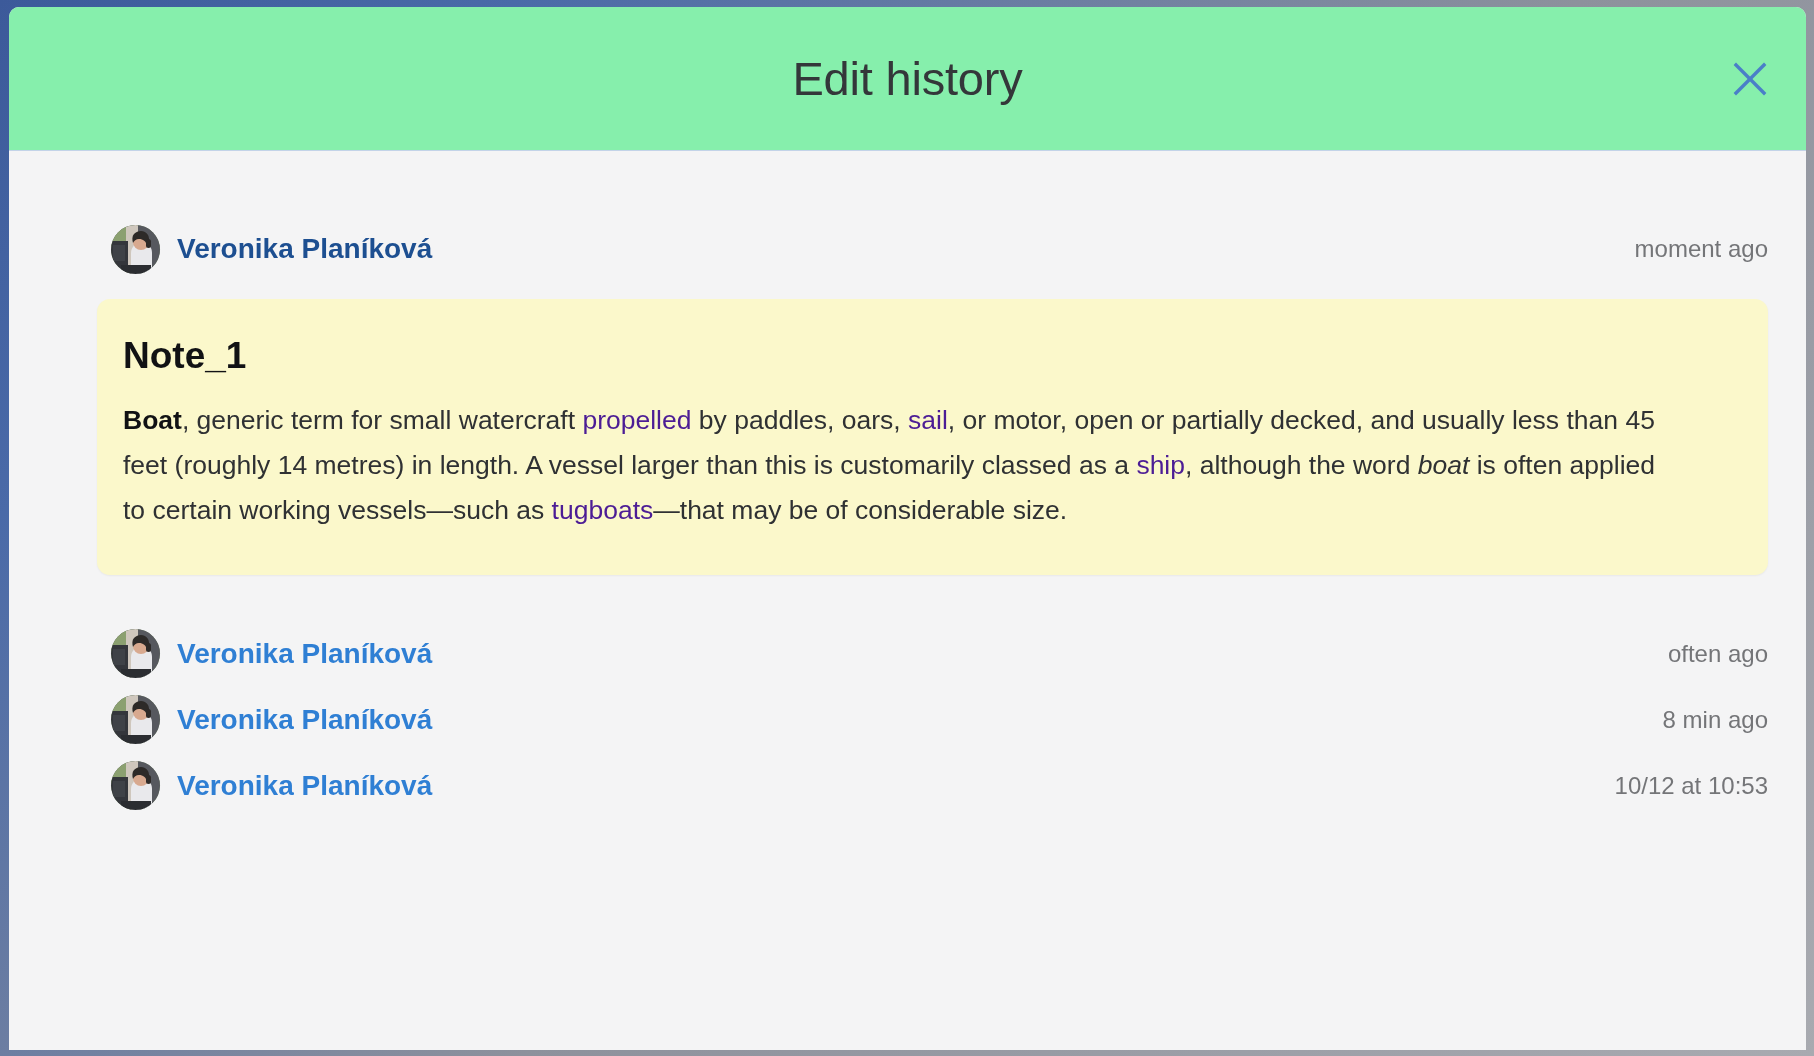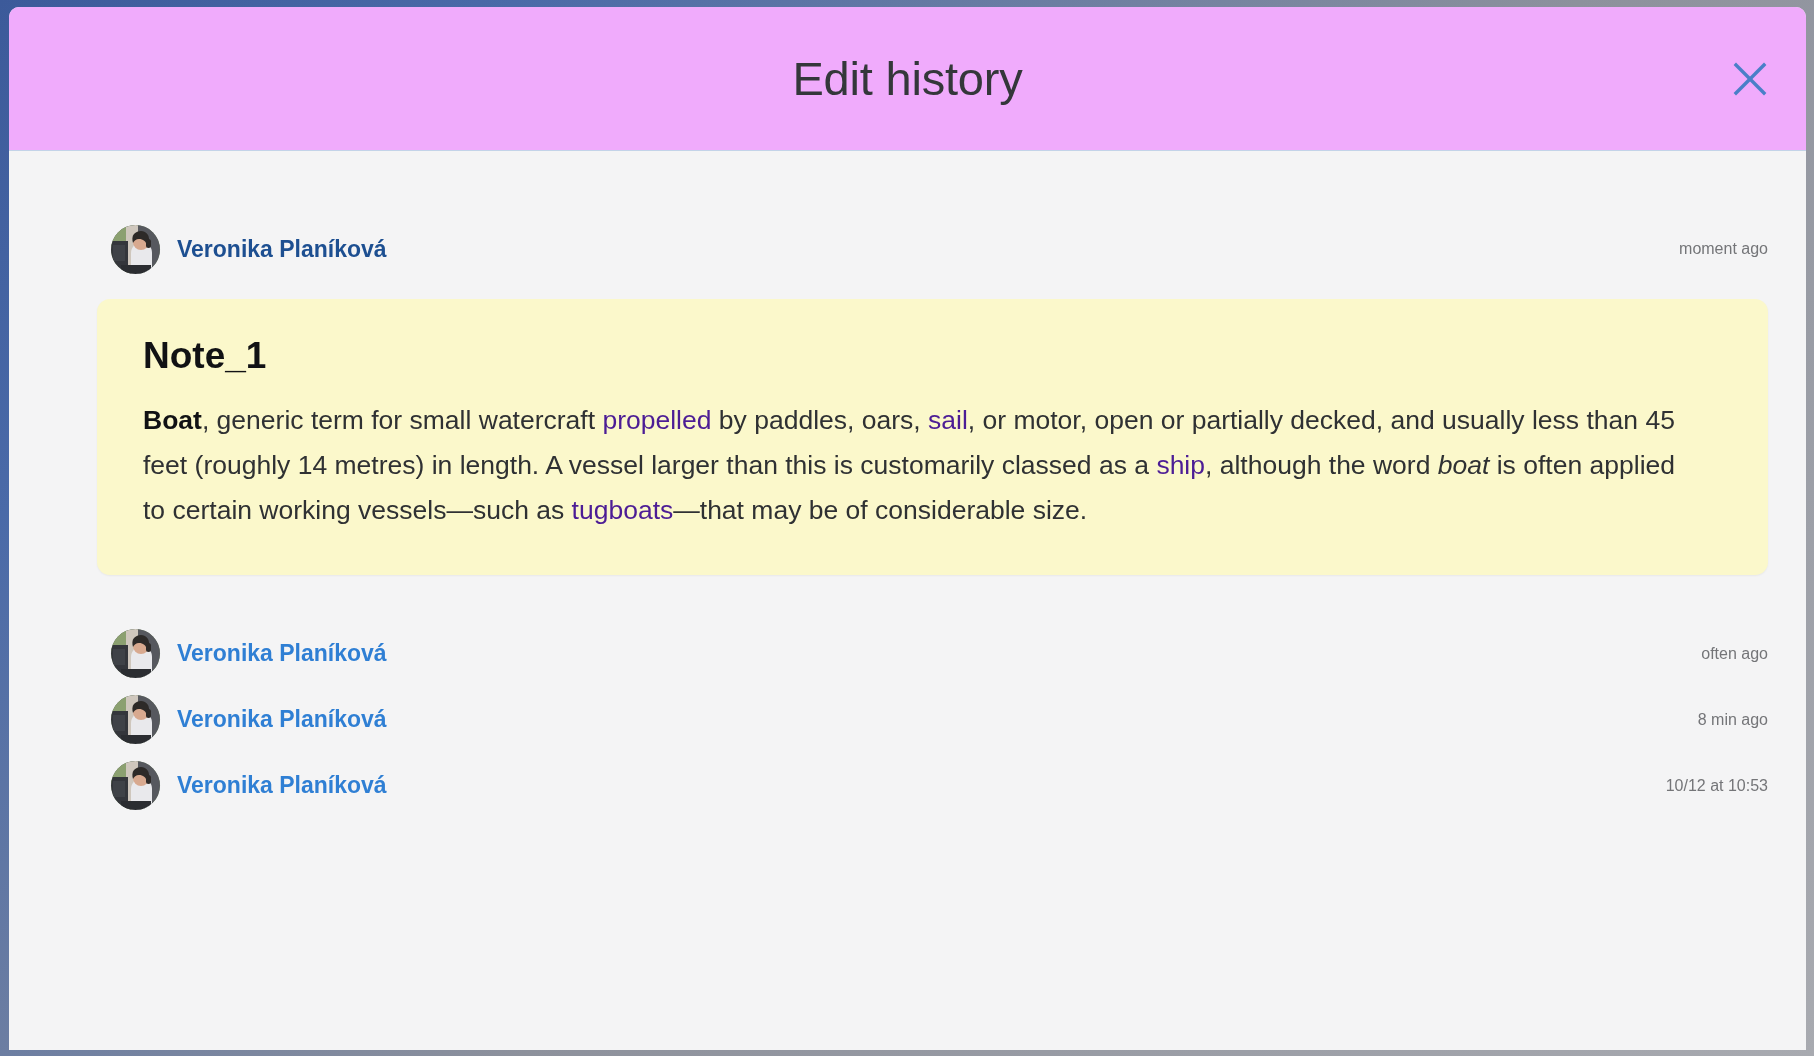--- a/index.html
+++ b/index.html
@@ -27,21 +27,21 @@
     overflow: hidden;
     display: flex;
     flex-direction: column;
   }
 
   
   .modal-header {
     position: relative;
     height: 144px;
     flex: 0 0 144px;
-    background: #f0abfc;
+    background: #86efac;
     border-bottom: 1px solid #c3d3e8;
     display: flex;
     align-items: center;
     justify-content: center;
   }
   .modal-title {
     font-size: 47px;
     font-weight: 400;
     color: #34373a;
     letter-spacing: -0.2px;
@@ -91,42 +91,42 @@
     height: 49px;
     border-radius: 50%;
     flex: 0 0 49px;
     overflow: hidden;
     position: relative;
     background: #6e7a6a;
   }
   .avatar svg { display: block; width: 100%; height: 100%; }
 
   .author-name {
-    font-size: 23px;
+    font-size: 28px;
     font-weight: bold;
     color: #1d4f91;
     white-space: nowrap;
   }
   .author-name.light { color: #2f7fd4; }
 
   .spacer { flex: 1 1 auto; }
 
   .timestamp {
-    font-size: 16px;
+    font-size: 24px;
     color: #747578;
     white-space: nowrap;
     text-align: right;
   }
 
   
   .note-card {
     margin: 12px 38px 0 88px;
     background: #fbf8cb;
     border-radius: 13px;
-    padding: 36px 38px 42px 46px;
+    padding: 36px 38px 42px 26px;
     box-shadow: 0 1px 2px rgba(0,0,0,0.05);
   }
   .note-title {
     font-size: 37px;
     font-weight: bold;
     color: #111214;
     margin: 0 0 20px 0;
     line-height: 1.15;
   }
   .note-text {

